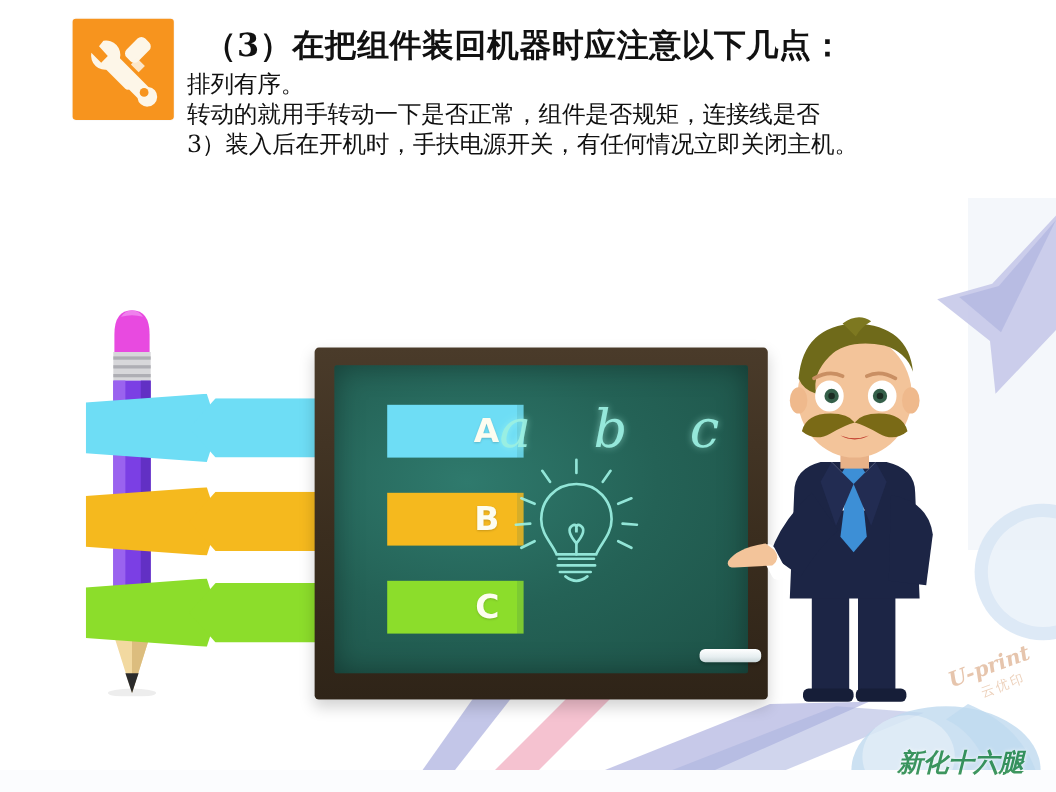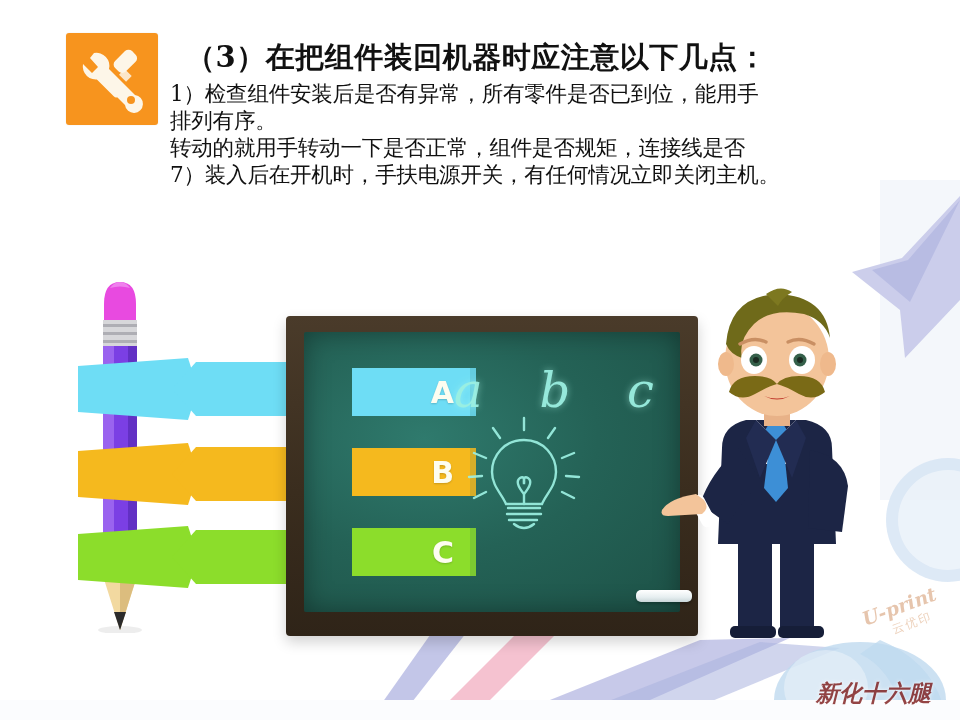--- a/index.html
+++ b/index.html
@@ -8,21 +8,21 @@
     background:#ffffff;
     font-family:"Liberation Serif","DejaVu Serif",serif;
   }
   .stage{position:absolute;inset:0;width:960px;height:720px;overflow:hidden;background:#fff;}
 
   
   .bg-layer{position:absolute;inset:0;pointer-events:none;}
   .bg-svg{position:absolute;left:0;top:0;width:960px;height:720px;}
 
   
-  .header{position:absolute;left:0;top:16px;width:948px;height:215px;text-decoration:underline;}
+  .header{position:absolute;left:0;top:0;width:948px;height:215px;text-decoration:underline;}
   .tool-badge{
     position:absolute;left:66px;top:17px;width:92px;height:92px;
     background:#F7941E;border-radius:3px;
     box-shadow:0 0 0 1px rgba(0,0,0,.02);
   }
   .tool-badge svg{position:absolute;left:8px;top:8px;}
   .title{
     position:absolute;left:186px;top:20px;width:700px;height:42px;
     font-size:29px;line-height:42px;font-weight:bold;color:#111;
     letter-spacing:.5px;white-space:nowrap;
@@ -97,21 +97,21 @@
   .wm-uprint .wm-main{
     color:#cf8d5e;opacity:.5;font-size:19px;font-style:italic;font-weight:bold;
     font-family:"DejaVu Serif","Liberation Serif",serif;white-space:nowrap;
   }
   .wm-uprint .wm-sub{
     color:#d79a6a;opacity:.45;font-size:12px;letter-spacing:2px;
     font-family:"DejaVu Sans","Liberation Sans",sans-serif;
     text-align:center;margin-top:1px;white-space:nowrap;
   }
   .wm-brand{
-    left:816px;top:678px;font-size:23px;color:#7f1d1d;opacity:.82;
+    left:816px;top:678px;font-size:23px;color:#15803d;opacity:.82;
     font-family:"DejaVu Serif","Liberation Serif",serif;
     font-style:italic;font-weight:bold;white-space:nowrap;
     text-shadow:0 0 2px rgba(255,255,255,.95),0 0 4px rgba(255,255,255,.8);
   }
 </style>
 </head>
 <body>
 
 <div class="stage">
 
@@ -151,24 +151,23 @@
 
           <path d="M20 12 a13 13 0 0 1 15 16 l26 26 a9 9 0 1 1 -10 10 L25 38 A13 13 0 0 1 9 23 l9 9 6 -6 -8 -9 Z"></path>
           <circle cx="57" cy="59" r="4" fill="#F7941E"></circle>
         </g>
       </svg>
     </div>
 
     <div class="title">（3）在把组件装回机器时应注意以下几点：</div>
 
     <div class="body-list">
-      <div class="body-line">1）检查组件安装后是否有异常，所有零件是否已到位，能用手</div>
       <div class="body-line cont">排列有序。</div>
       <div class="body-line cont">转动的就用手转动一下是否正常，组件是否规矩，连接线是否</div>
-      <div class="body-line">7）装入后在开机时，手扶电源开关，有任何情况立即关闭主机。</div>
+      <div class="body-line">3）装入后在开机时，手扶电源开关，有任何情况立即关闭主机。</div>
     </div>
   </div>
 
   <div class="illus">
 
     <div class="pencil">
       <svg width="60" height="355" viewBox="0 0 60 355" xmlns="http://www.w3.org/2000/svg">
 
         <path d="M14 26 q0 -22 16 -22 q16 0 16 22 v16 H14 Z" fill="#E84AE0"></path>
         <path d="M20 10 q4 -6 10 -6 q6 0 10 6 q-10 -3 -20 0 Z" fill="#f08ef0" opacity=".8"></path>

